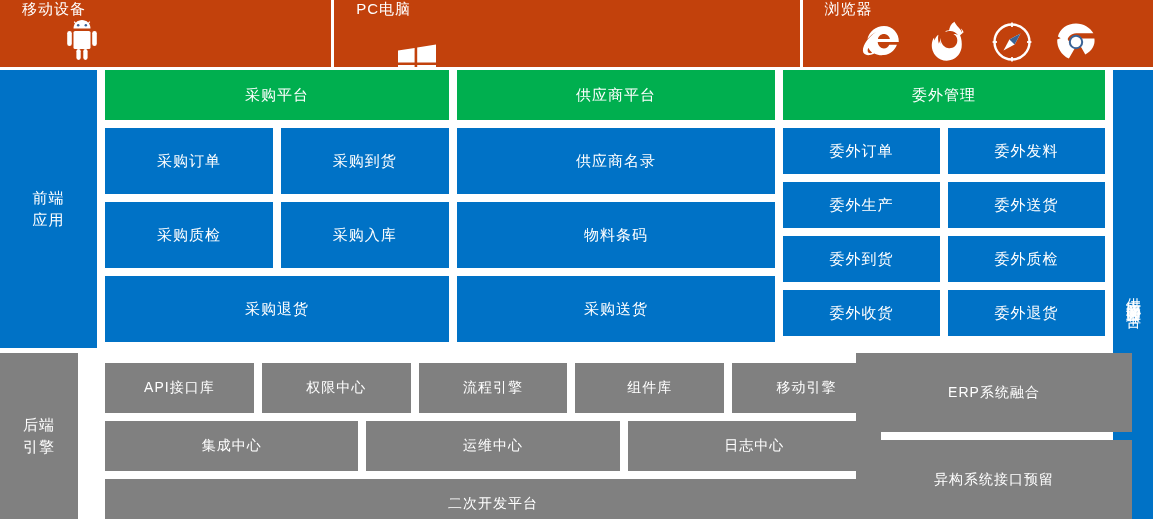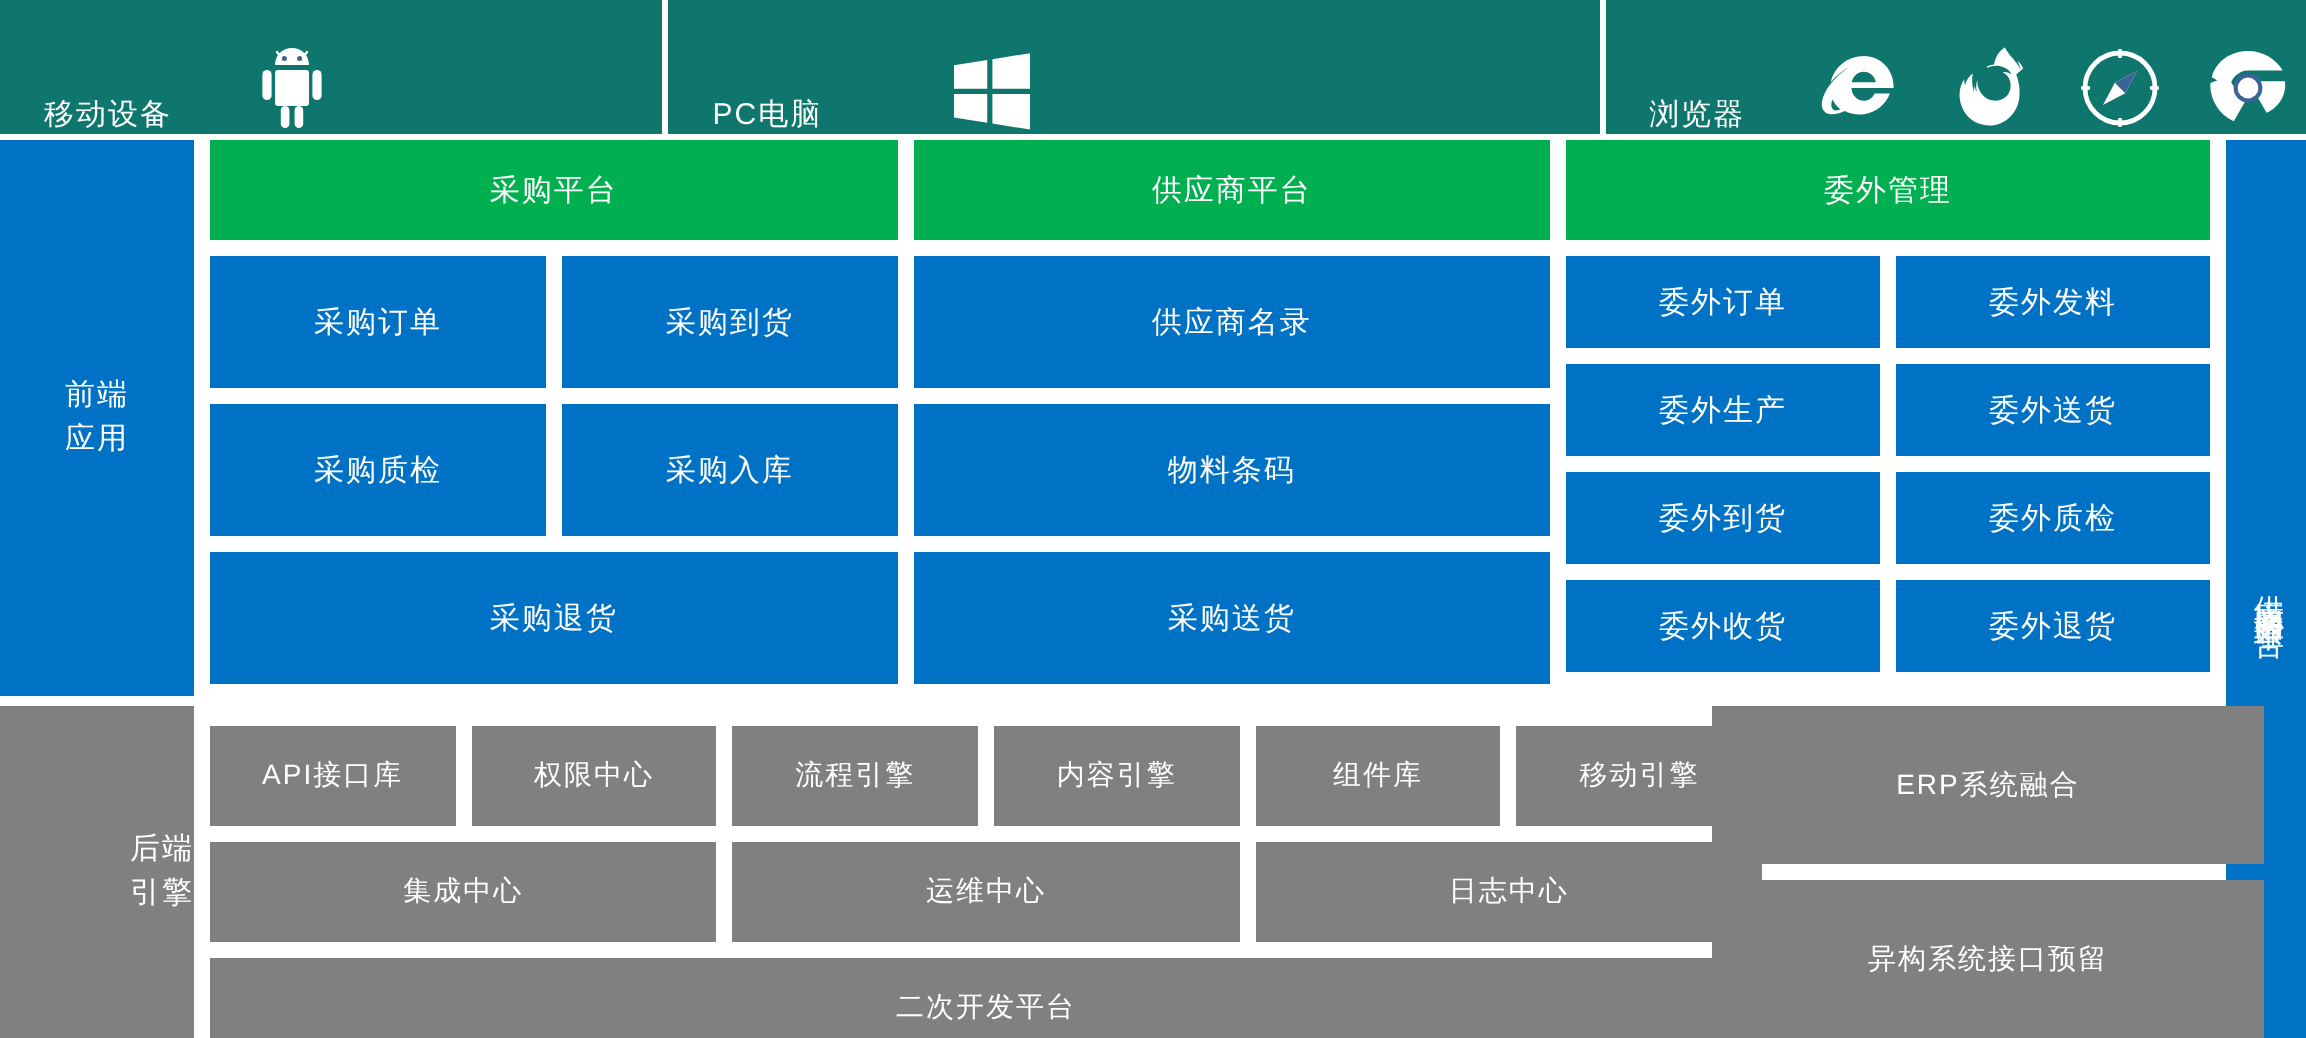--- a/index.html
+++ b/index.html
@@ -22,25 +22,26 @@
   
   .topbar {
     position: absolute;
     left: 0; top: 0;
     width: 1153px;
     height: 67px;
     display: flex;
     gap: 3px;
   }
   .top-cell {
-    background: #0f766e;
-    display: flex;
-    align-items: flex-end;
+    background: #c2410c;
+    display: flex;
+    align-items: flex-start;
     height: 67px;
     box-sizing: border-box;
+    flex-direction: column;
   }
   .top-cell.mobile  { width: 345px; padding-left: 22px; }
   .top-cell.pc      { width: 485px; padding-left: 22px; gap: 24px; }
   .top-cell.browser { width: 365px; padding-left: 22px; }
   .top-label {
     color: #ffffff;
     font-size: 15px;
     letter-spacing: 1px;
     white-space: nowrap;
   }
@@ -135,27 +136,27 @@
   
   .botband {
     position: absolute;
     left: 0; top: 353px;
     width: 1153px;
     height: 166px;
   }
   .side-gray {
     position: absolute;
     left: 0; top: 0;
-    width: 97px;
+    width: 78px;
     height: 166px;
     background: #808080;
     color: #ffffff;
     display: flex;
     align-items: center;
-    justify-content: flex-end;
+    justify-content: center;
     text-align: center;
     font-size: 15px;
     line-height: 1.45;
     letter-spacing: 1px;
   }
   .gray-main {
     position: absolute;
     left: 105px; top: 10px;
     width: 776px;
     height: 166px;
@@ -348,21 +349,20 @@
         <span>后端</span><br>
         <span>引擎</span>
       </span>
     </div>
 
     <div class="gray-main">
       <div class="grow r1">
         <div class="gtile">API接口库</div>
         <div class="gtile">权限中心</div>
         <div class="gtile">流程引擎</div>
-        <div class="gtile">内容引擎</div>
         <div class="gtile">组件库</div>
         <div class="gtile">移动引擎</div>
       </div>
       <div class="grow r2">
         <div class="gtile">集成中心</div>
         <div class="gtile">运维中心</div>
         <div class="gtile">日志中心</div>
       </div>
       <div class="grow r3">
         <div class="gtile full">二次开发平台</div>

